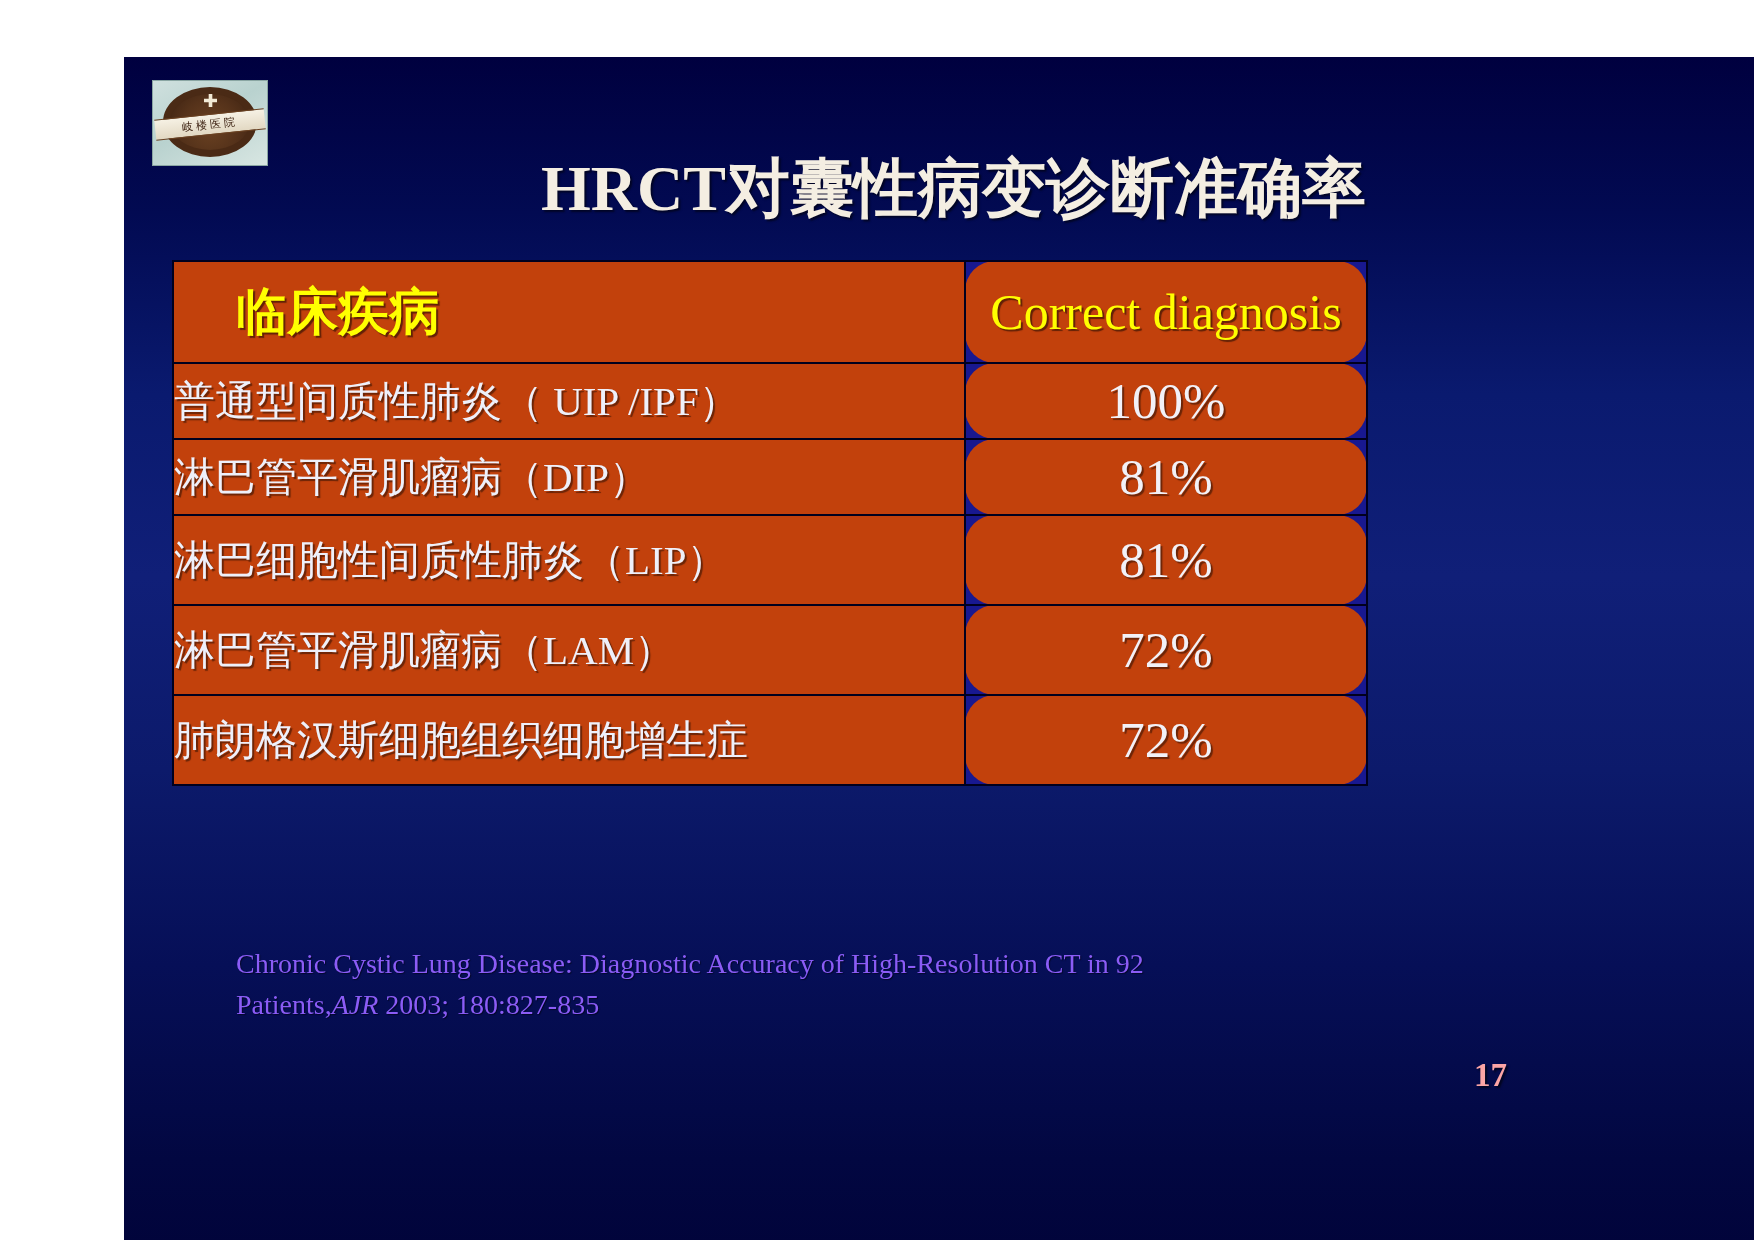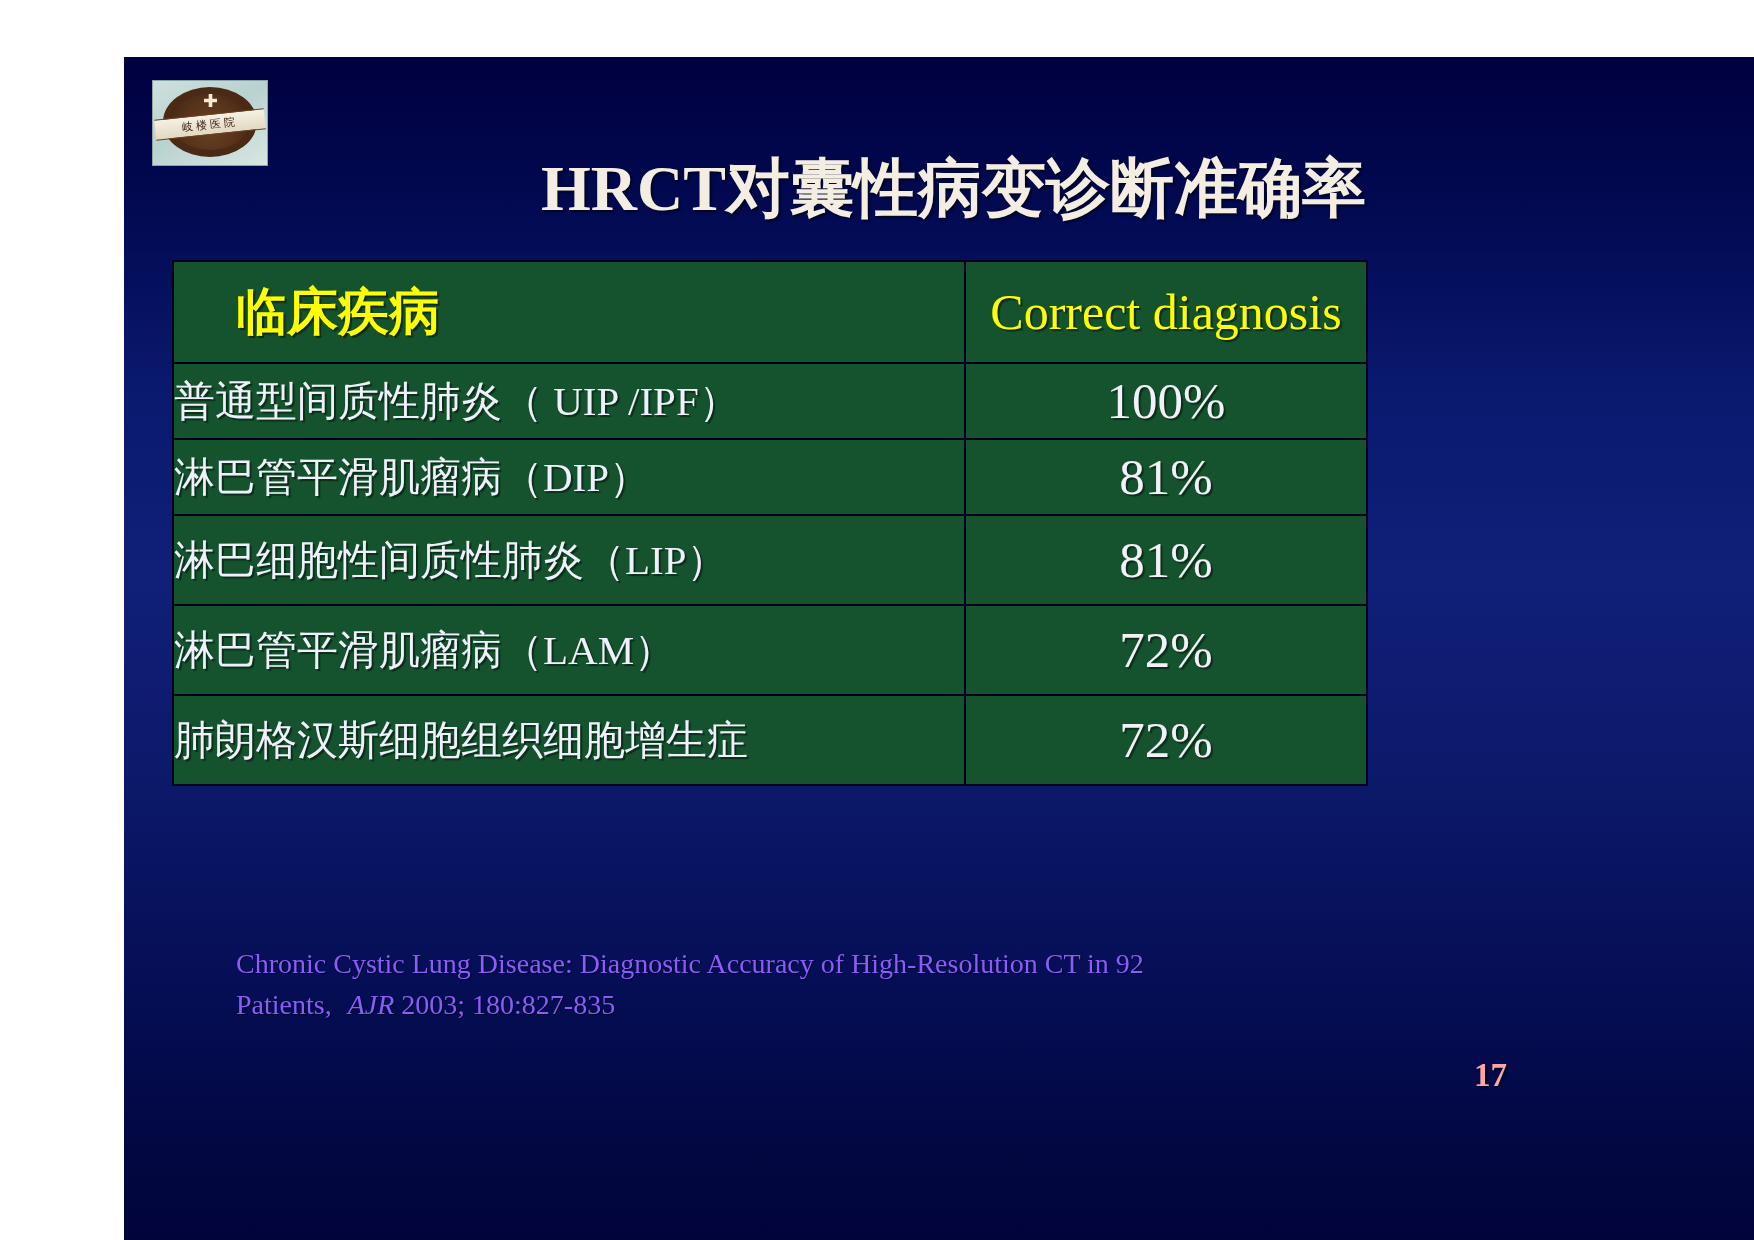--- a/index.html
+++ b/index.html
@@ -120,26 +120,26 @@
     width: 1190px;
   }
   table.data {
     border-collapse: collapse;
     width: 1190px;
     table-layout: fixed;
     background: #181890;
   }
   table.data td {
     border: 2px solid #00001e;
-    background: #14532d;
+    background: #c2410c;
     vertical-align: middle;
     padding: 0;
   }
   td.col-disease { width: 790px; }
-  td.col-acc     { width: 400px; }
+  td.col-acc     { width: 400px; border-radius: 30px; }
 
   .hdr-row td { height: 100px; }
   .hdr-cn {
     color: #ffff00;
     font-size: 51px;
     font-weight: bold;
     font-family: "DejaVu Sans", "Liberation Sans", sans-serif;
     padding-left: 62px;
     text-shadow: 2px 2px 1px rgba(0,0,0,0.5);
     white-space: nowrap;
@@ -177,21 +177,21 @@
     position: absolute;
     left: 112px;
     top: 887px;
     width: 1250px;
     color: #8b5cf6;
     font-size: 28px;
     line-height: 1.45;
     font-family: "Liberation Serif", serif;
     text-shadow: 1px 1px 1px rgba(0,0,0,0.5);
   }
-  #citation .ital { font-style: italic; margin-left: 16px; }
+  #citation .ital { font-style: italic; }
 
   
   #pagenum {
     position: absolute;
     left: 1350px;
     top: 1000px;
     color: #fca5a5;
     font-size: 33px;
     font-weight: bold;
     font-family: "Liberation Serif", serif;

